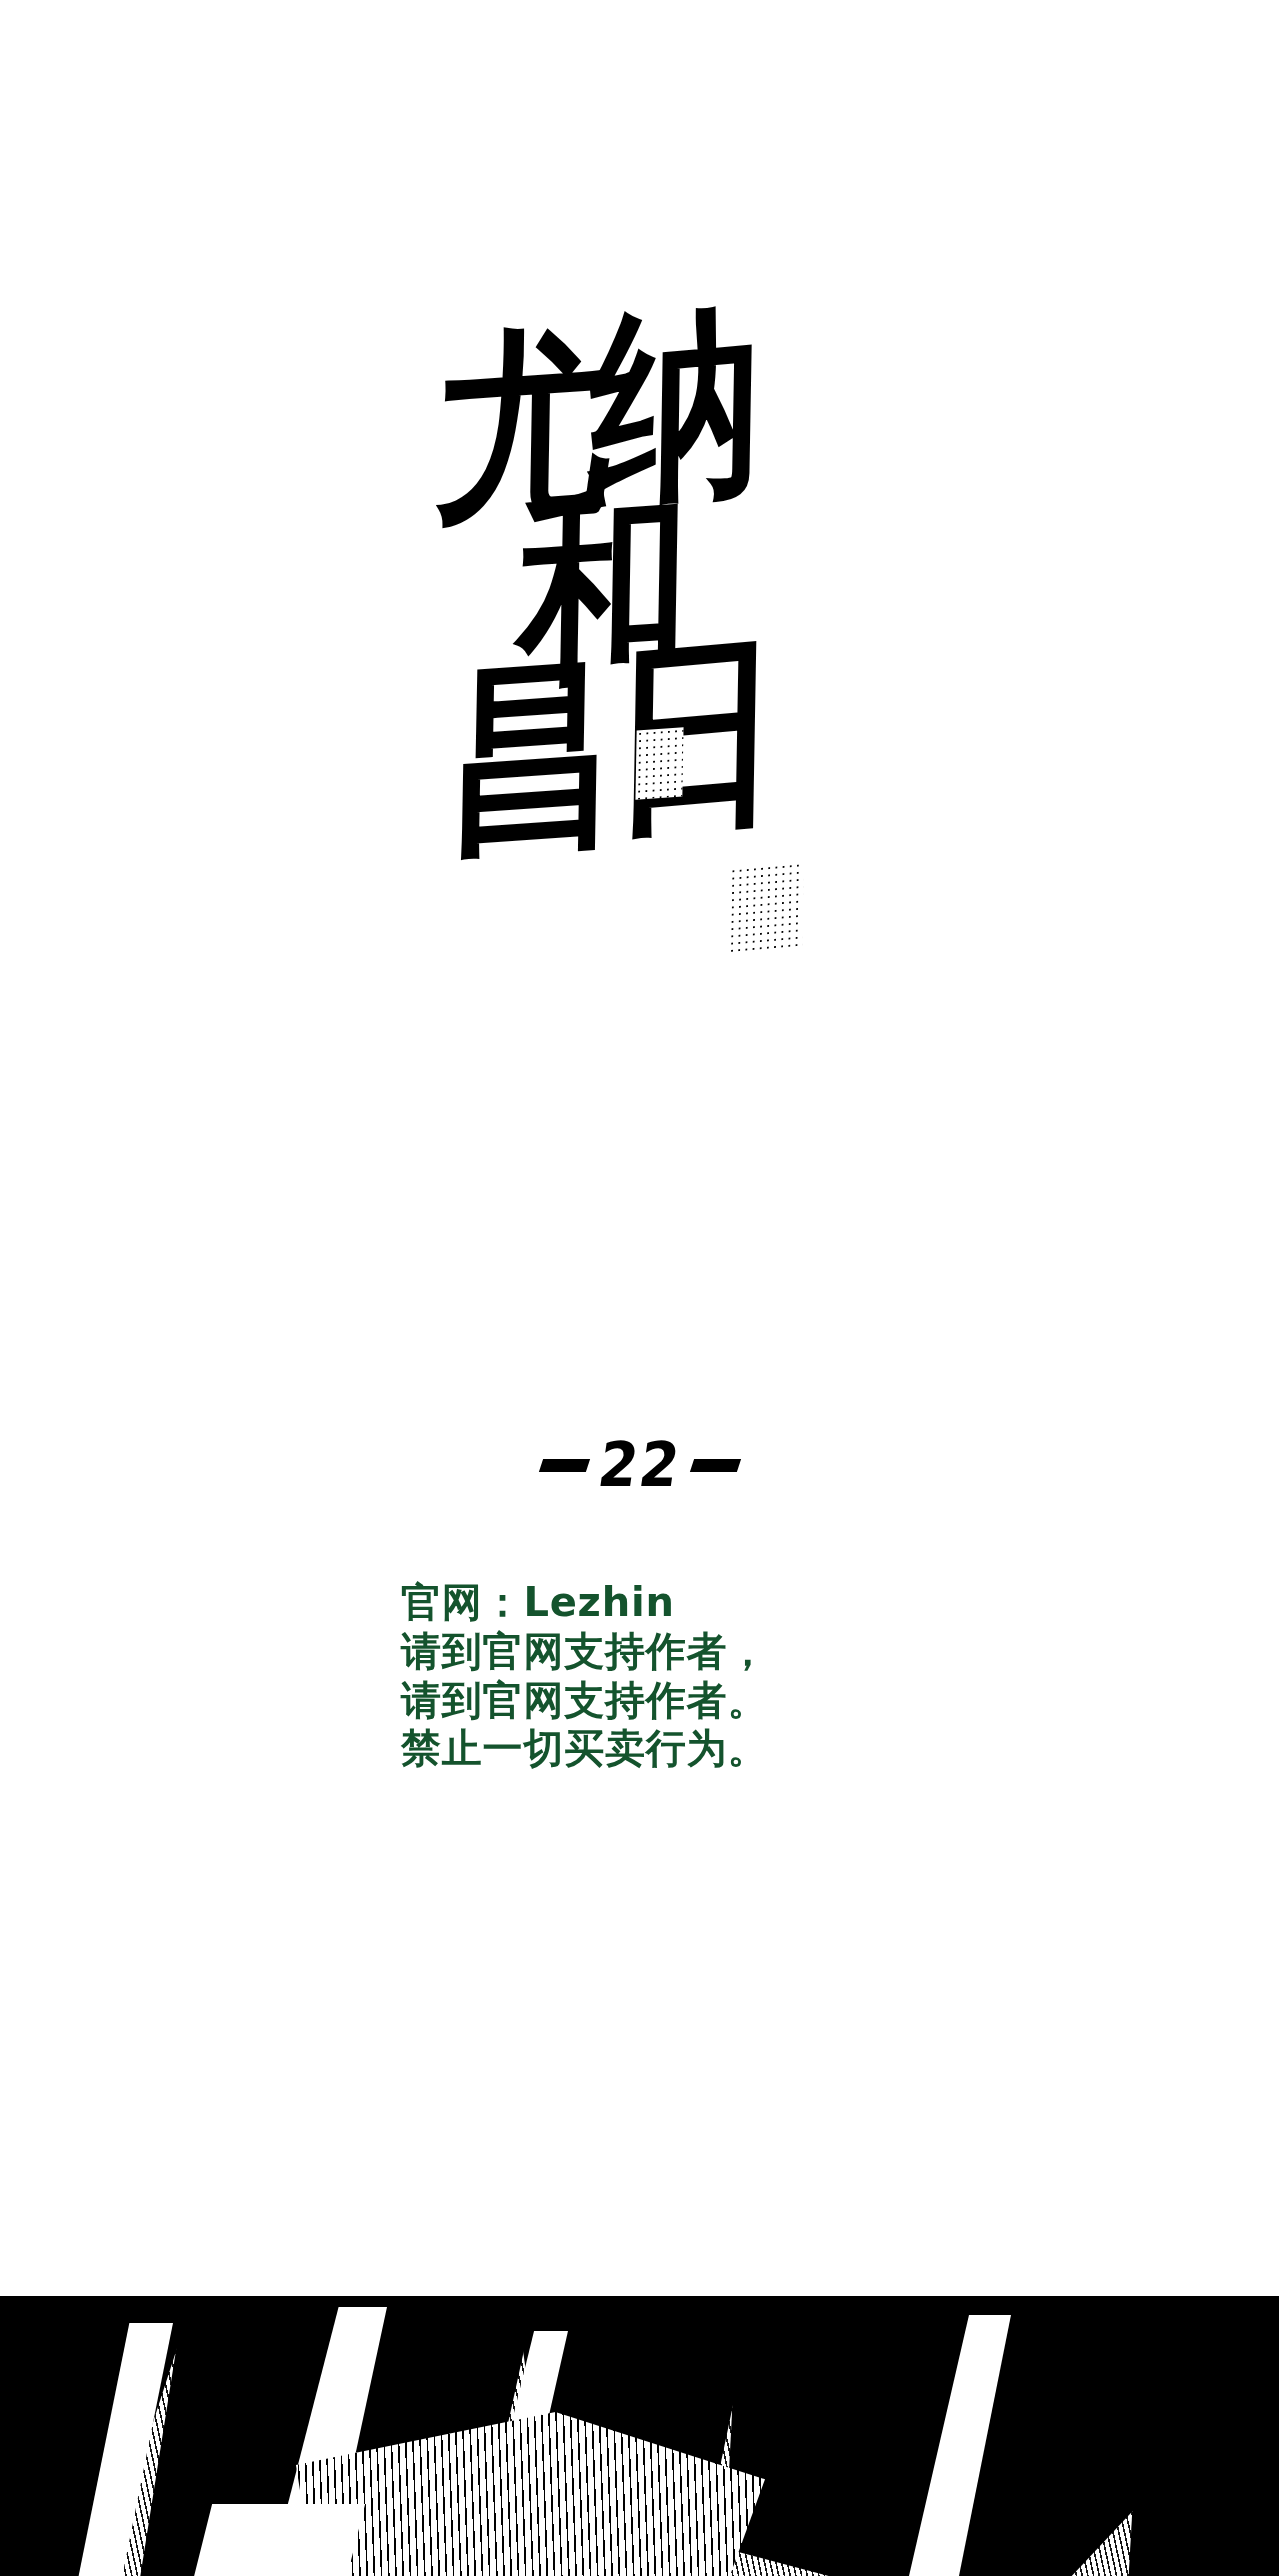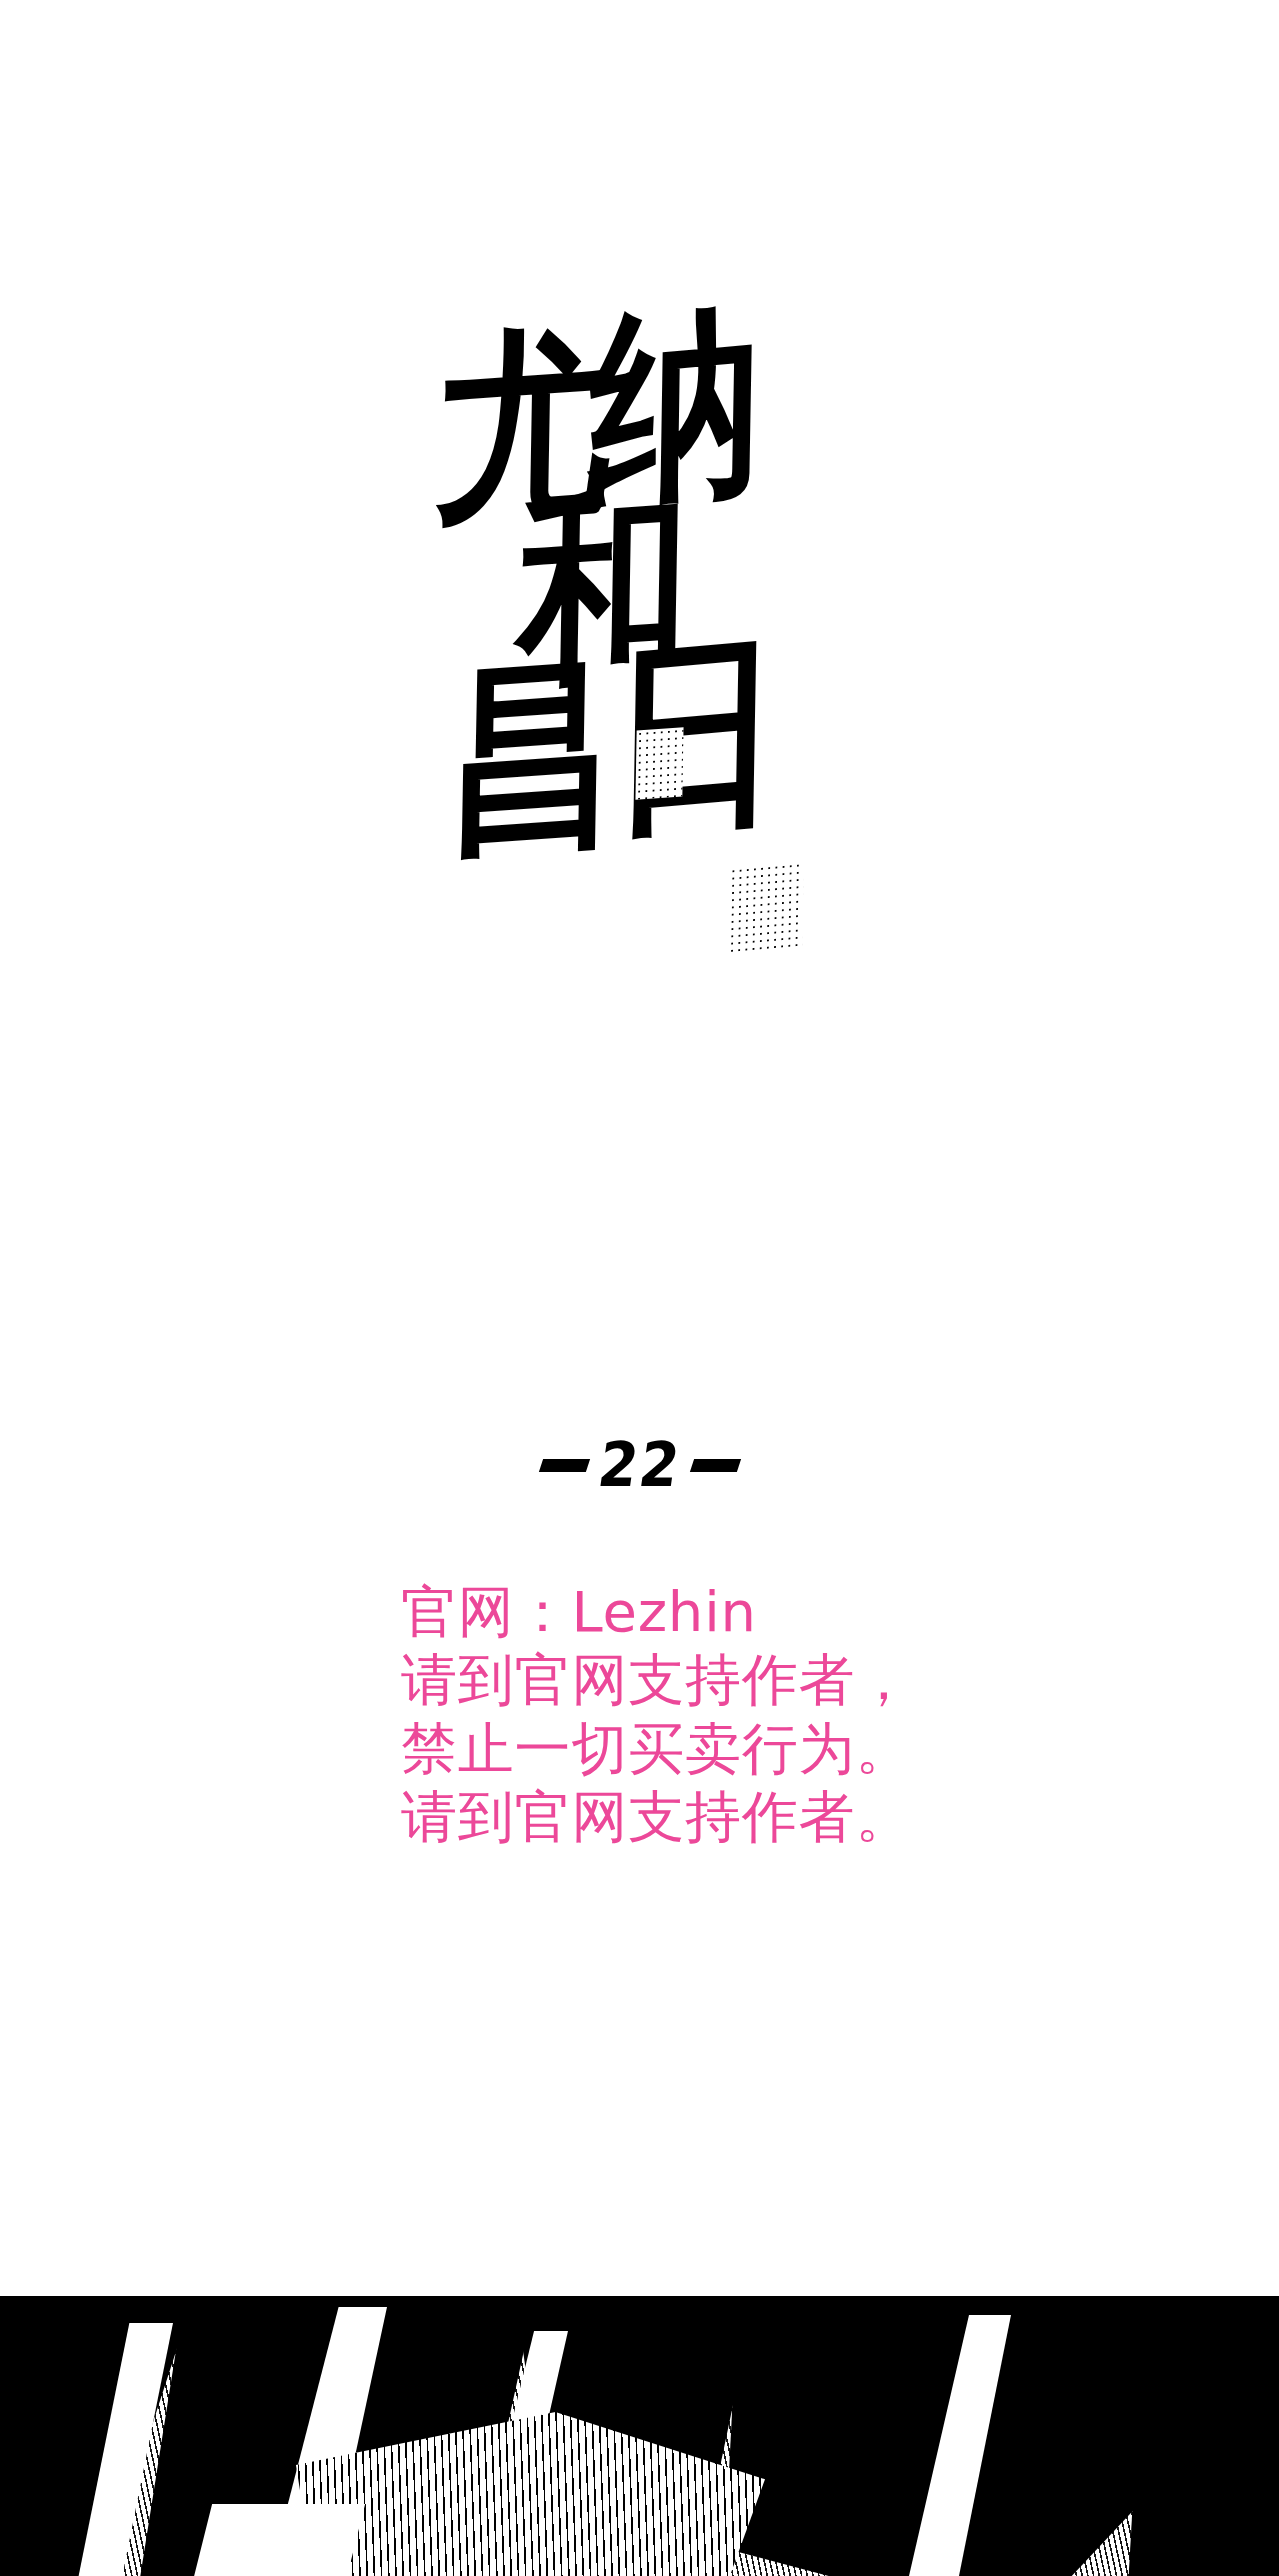--- a/index.html
+++ b/index.html
@@ -133,24 +133,25 @@
     letter-spacing: 1.6px;
   }
 
   
   .credits {
     position: absolute;
     left: 401px;
     top: 1578px;
     width: 628px;
     font-family: "DejaVu Sans", sans-serif;
-    font-size: 56px;
+    font-size: 40px;
     line-height: 1.22;
-    color: #ec4899;
+    color: #14532d;
     letter-spacing: 0.8px;
+    font-weight: bold;
   }
   .credits div { white-space: nowrap; }
 
   
   .art-panel {
     position: absolute;
     left: 0;
     top: 2296px;
     width: 1280px;
     height: 280px;
@@ -277,22 +278,22 @@
 
   <div class="episode">
     <span class="ep-dash left"></span>
     <span class="ep-num">22</span>
     <span class="ep-dash right"></span>
   </div>
 
   <div class="credits">
     <div>官网：Lezhin</div>
     <div>请到官网支持作者，</div>
+    <div>请到官网支持作者。</div>
     <div>禁止一切买卖行为。</div>
-    <div>请到官网支持作者。</div>
   </div>
 
   <div class="art-panel">
     <div class="bg-hatch"></div>
     <div class="shape wedge-1"></div>
     <div class="shape wedge-2"></div>
     <div class="shape wedge-3"></div>
     <div class="shape wedge-4"></div>
     <div class="shape wedge-5"></div>
     <div class="shape wedge-6"></div>

